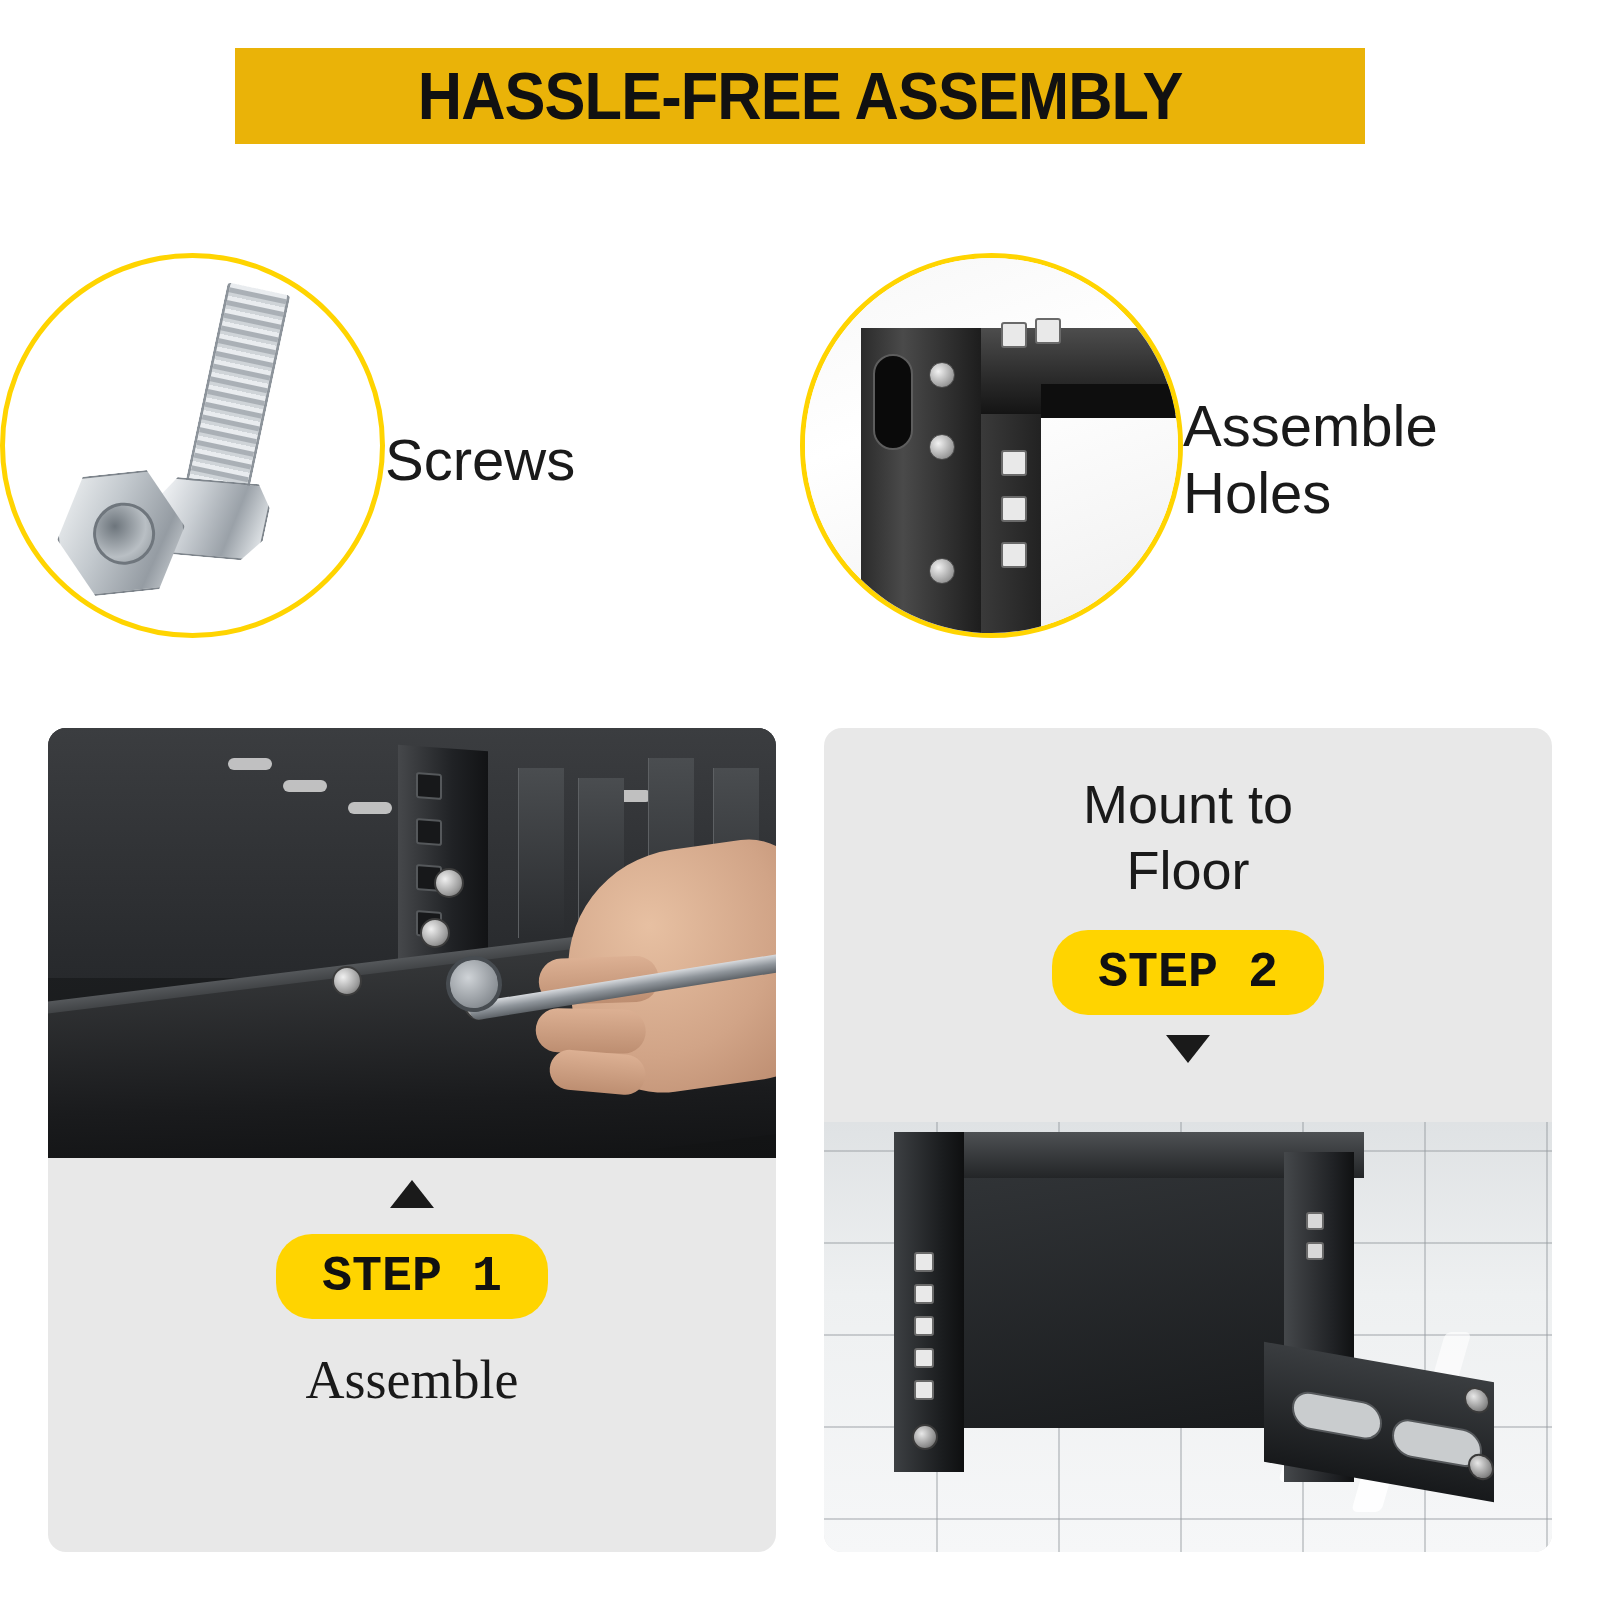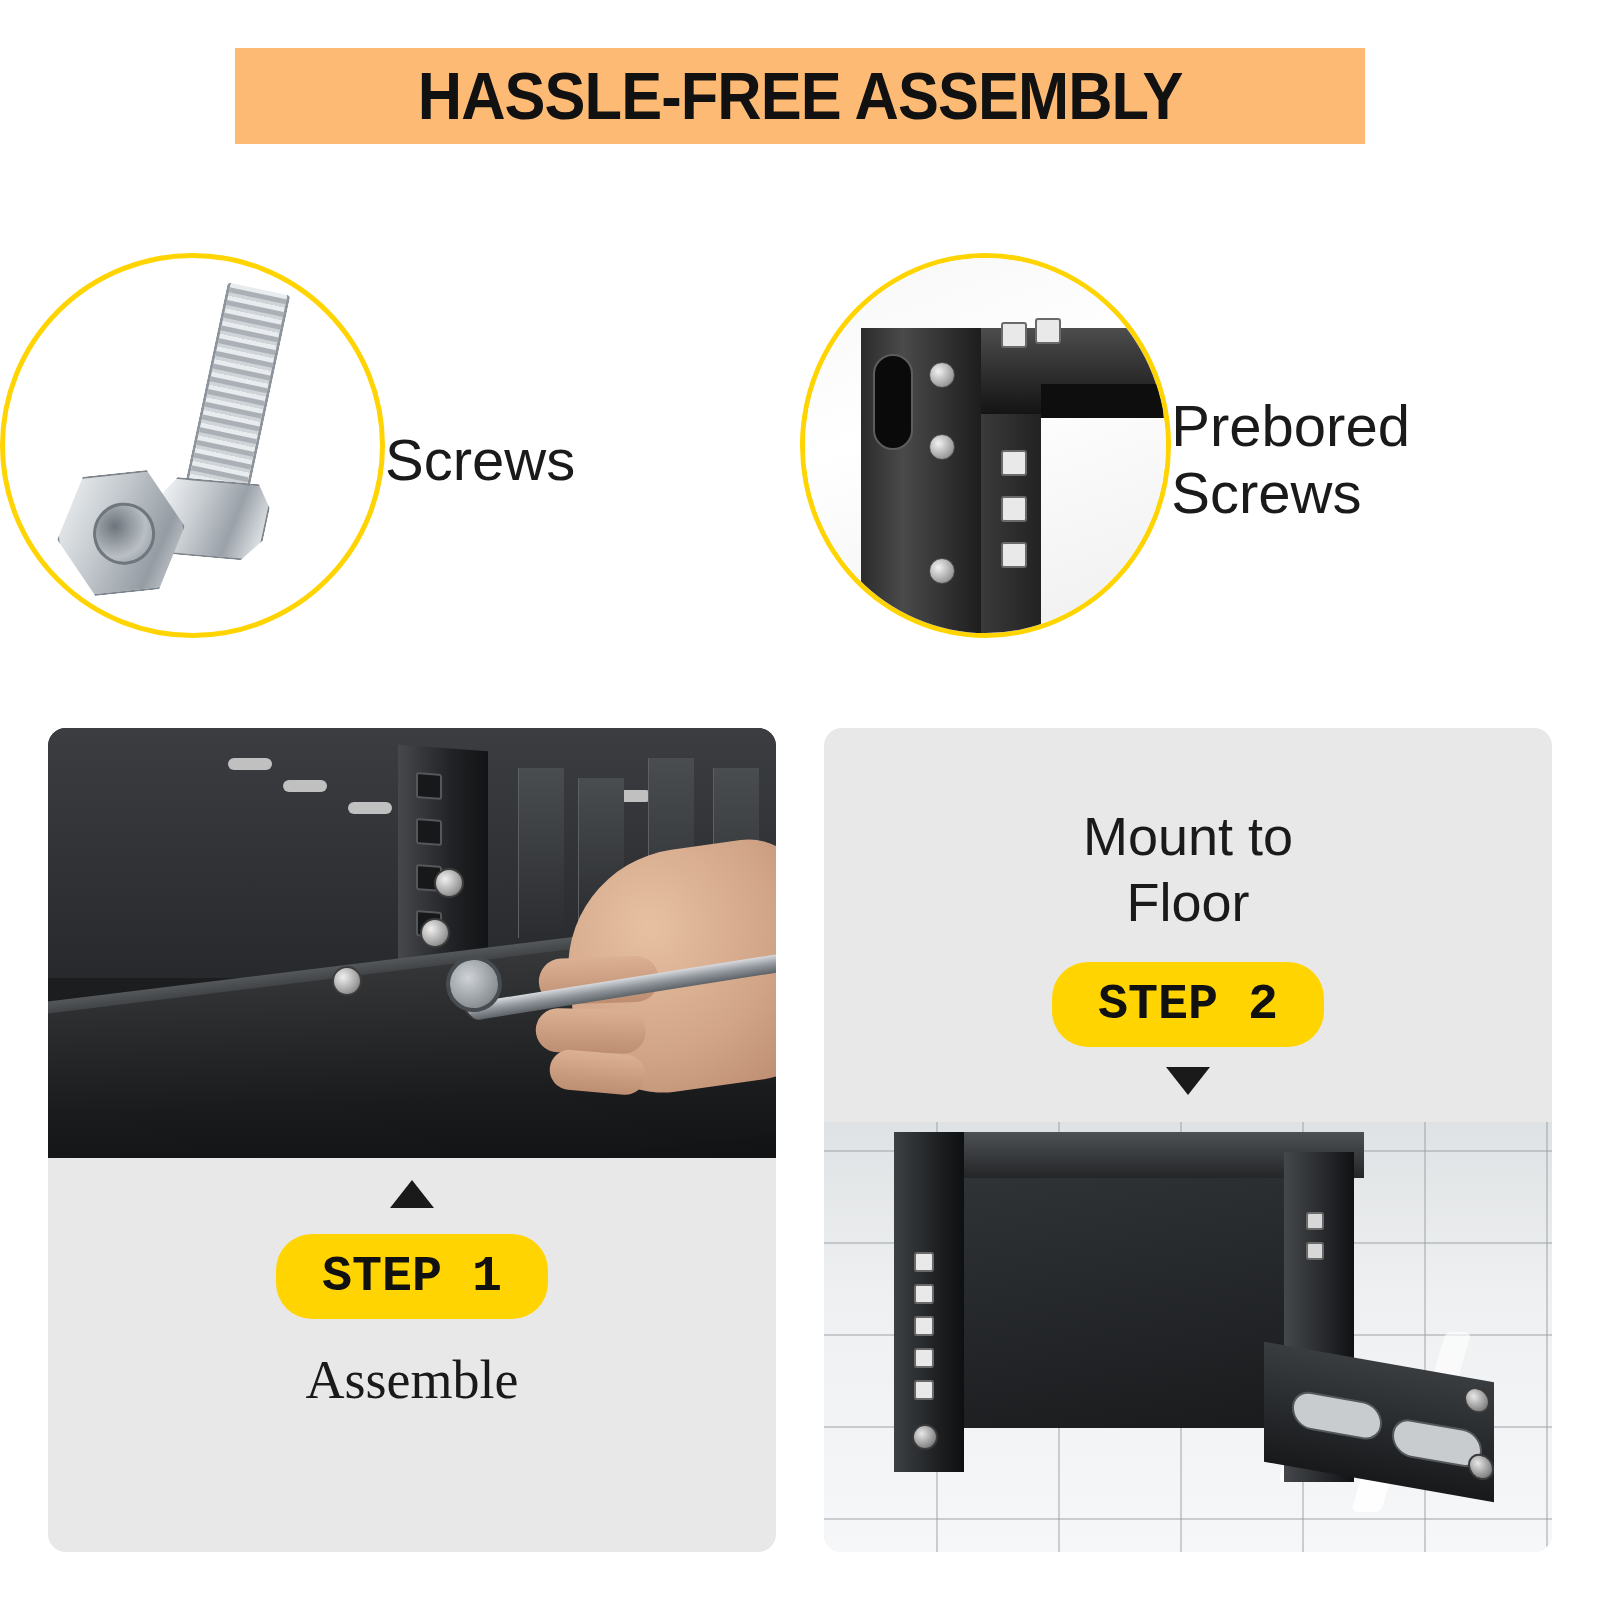--- a/index.html
+++ b/index.html
@@ -9,21 +9,21 @@
     font-family: "Liberation Sans", sans-serif;
     overflow: hidden;
     position: relative;
   }
 
   
   .banner {
     position: absolute;
     left: 235px; top: 48px;
     width: 1130px; height: 96px;
-    background: #fdba74;
+    background: #eab308;
     display: flex; align-items: center; justify-content: center;
   }
   .banner-text {
     font-size: 66px;
     font-weight: 800;
     letter-spacing: -1px;
     color: #111;
     font-family: "Liberation Sans", sans-serif;
     transform: scaleX(0.93);
   }
@@ -347,21 +347,20 @@
     color: #1a1a1a;
     font-family: Liberation Serif, serif;
   }
 
   
   .cap2 {
     position: absolute;
     left: 0; top: 0; width: 728px; height: 394px;
     display: flex; flex-direction: column; align-items: center;
     padding-top: 44px;
-    margin-top: 32px;
   }
   .cap2-text {
     font-size: 54px;
     line-height: 1.22;
     text-align: center;
     color: #1a1a1a;
   }
   .caret-down {
     margin-top: 20px;
     width: 0; height: 0;
@@ -403,21 +402,21 @@
         <div class="screw-dot" style="left:124px; top:104px;"></div>
         <div class="screw-dot" style="left:124px; top:176px;"></div>
         <div class="screw-dot" style="left:124px; top:300px;"></div>
         <div class="sq" style="left:196px; top:192px;"></div>
         <div class="sq" style="left:196px; top:238px;"></div>
         <div class="sq" style="left:196px; top:284px;"></div>
         <div class="sq" style="left:196px; top:64px;"></div>
         <div class="sq" style="left:230px; top:60px;"></div>
       </div>
     </div>
-    <div class="feature-label">Prebored Screws</div>
+    <div class="feature-label">Assemble Holes</div>
   </div>
 
 </div>
 
 <div class="panels">
 
   <div class="panel">
 
     <div class="photo1">
       <div class="warehouse-bg"></div>

